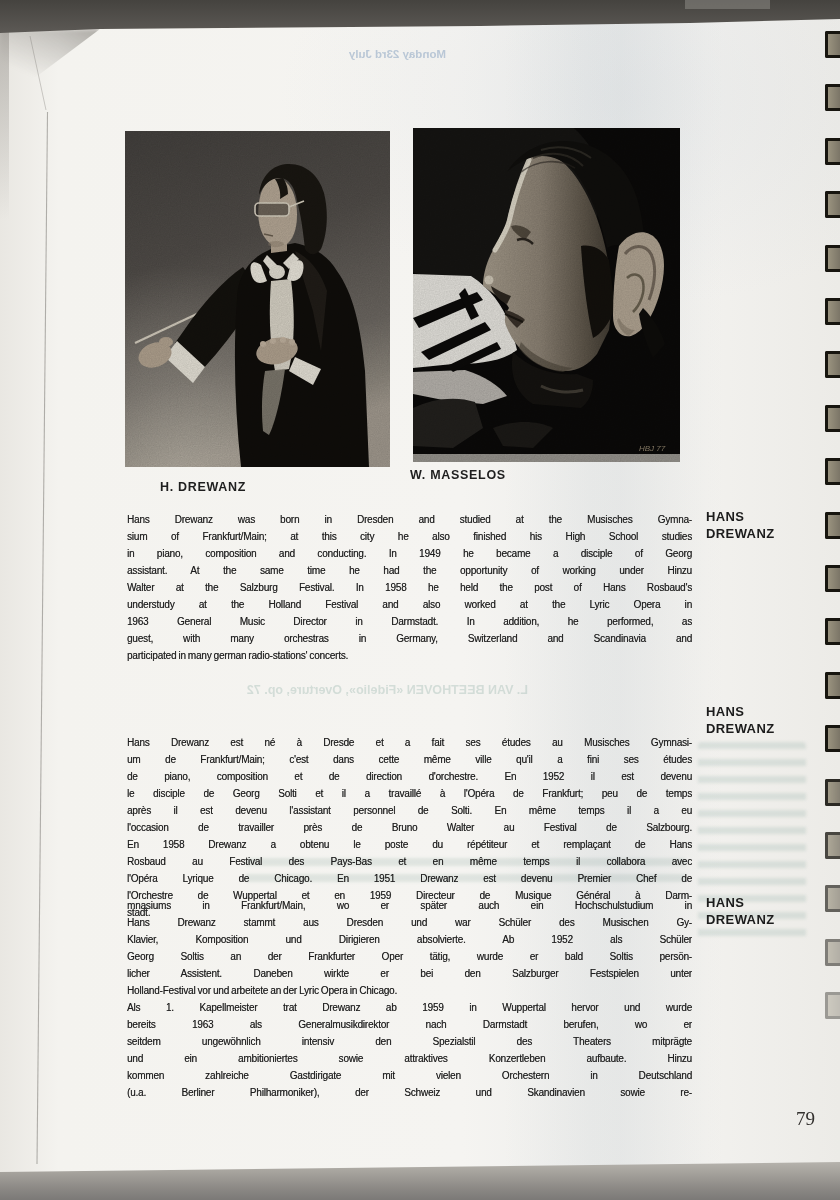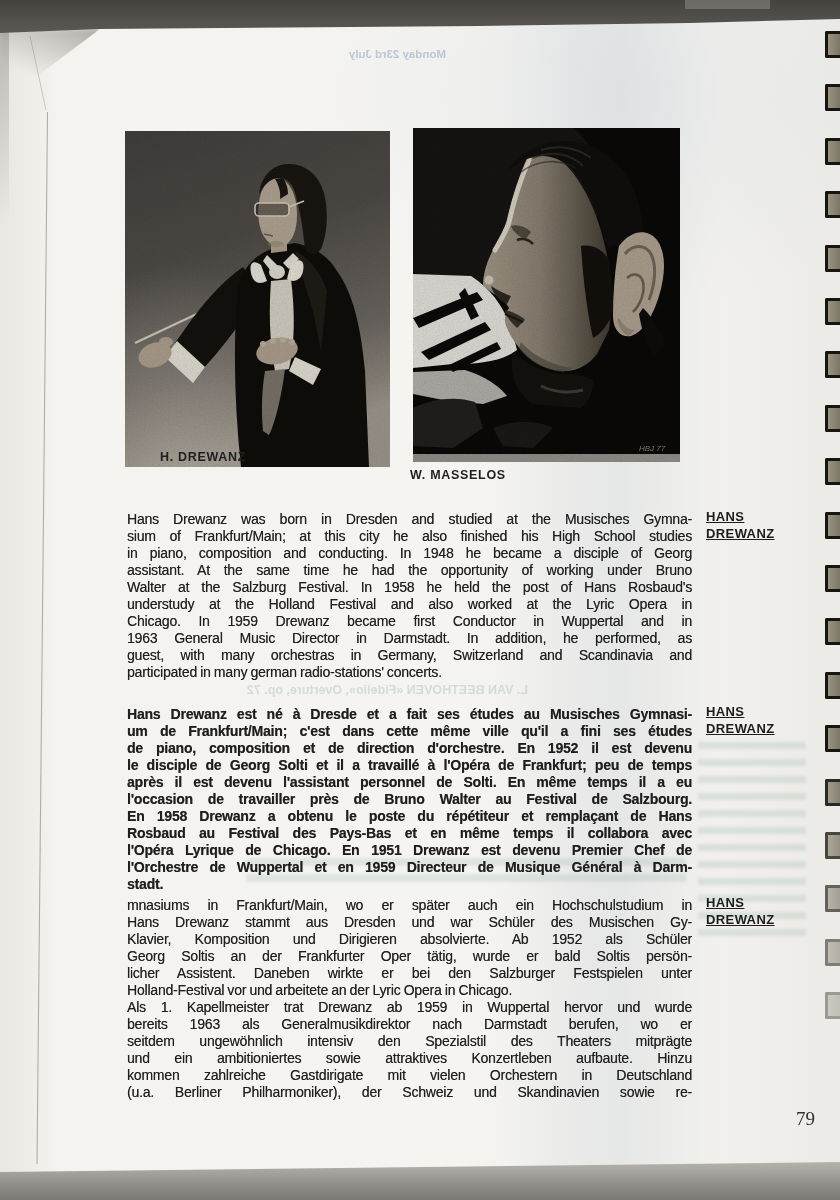--- a/index.html
+++ b/index.html
@@ -27,27 +27,27 @@
     background:linear-gradient(180deg,#bcb9b3 0%,#a5a29c 35%,#8d8a86 70%,#7b7977 100%);
     clip-path:polygon(0 14px,100% 4px,100% 100%,0 100%);z-index:9;}
   .crease{position:absolute;inset:0;z-index:8;pointer-events:none;}
   
   .tab{position:absolute;right:0;width:12px;height:21px;background:linear-gradient(90deg,#9a937f,#7b7567);
     border:3px solid #17150f;border-right:none;border-radius:2px 0 0 2px;z-index:10;}
   
   .photo{position:absolute;line-height:0;}
   
   .caption{position:absolute;font-weight:bold;font-size:12.5px;letter-spacing:.7px;color:#1f1f1f;z-index:4;}
-  .para{position:absolute;left:127px;width:565px;color:#1e1e1e;font-size:14px;z-index:4;
+  .para{position:absolute;left:127px;width:565px;color:#1e1e1e;font-size:10px;z-index:4;
     text-shadow:0.2px 0.2px 0.3px rgba(25,25,25,.6);}
   .jline{text-align:justify;text-align-last:justify;height:17px;line-height:17px;overflow:hidden;
     letter-spacing:-0.2px;word-spacing:-0.5px;}
   .jline.last{text-align-last:left;}
   .margin-label{position:absolute;left:706px;font-weight:bold;font-size:13px;line-height:16.5px;
-    letter-spacing:.4px;color:#1c1c1c;z-index:4;text-decoration:underline;}
+    letter-spacing:.4px;color:#1c1c1c;z-index:4;}
   .page-number{position:absolute;left:796px;top:1108px;font-family:"Liberation Serif",serif;
     font-size:19px;color:#32302e;z-index:10;}
   
   .ghost{position:absolute;transform:scaleX(-1);font-weight:bold;pointer-events:none;z-index:2;}
   .ghost-top{left:330px;top:48px;width:116px;font-size:11.5px;color:#b0c0d2;opacity:.85;filter:blur(.4px);}
   .ghost-mid{left:128px;top:683px;width:400px;font-size:12.5px;color:#9db8b0;opacity:.38;filter:blur(.4px);}
   .ghost-block{position:absolute;pointer-events:none;z-index:2;border-radius:4px;filter:blur(1.5px);}
   .ghost-col{left:698px;top:742px;width:108px;height:200px;
     background:repeating-linear-gradient(180deg,rgba(125,160,150,.20) 0 7px,rgba(125,160,150,0) 7px 17px);}
   .ghost-frb{left:246px;top:858px;width:440px;height:30px;opacity:.8;
@@ -162,36 +162,35 @@
       <path d="M100,224 C116,240 140,248 164,246 L180,252 C180,264 176,274 168,280 L120,276 C104,266 96,248 100,224 Z" fill="#151310"></path>
       <path d="M0,280 C20,270 44,268 62,274 L70,300 40,320 0,318 Z" fill="#23211e"></path>
       <path d="M80,300 C100,292 124,292 140,300 L120,320 90,318 Z" fill="#1c1a17"></path>
       <path d="M128,258 C140,264 156,266 170,262" stroke="#4e483e" stroke-width="3" fill="none" opacity="0.8"></path>
       <rect x="0" y="326" width="267" height="8" fill="#98958f"></rect>
       <text x="226" y="323" font-size="8" fill="#b9a98c" opacity="0.75" font-style="italic">HBJ 77</text>
       <rect width="267" height="334" filter="url(#grainR)" opacity="0.15"></rect>
     </svg>
   </div>
 
-  <div class="caption" style="left:126px;top:450px;padding-left:34px;">H. DREWANZ</div>
+  <div class="caption" style="left:126px;top:480px;padding-left:34px;">H. DREWANZ</div>
   <div class="caption" style="left:410px;top:468px;">W. MASSELOS</div>
 
   <div class="para" style="top:511px;">
       <div class="jline">Hans Drewanz was born in Dresden and studied at the Musisches Gymna-</div>
       <div class="jline">sium of Frankfurt/Main; at this city he also finished his High School studies</div>
-      <div class="jline">in piano, composition and conducting. In 1948 he became a disciple of Georg</div>
-      <div class="jline">assistant. At the same time he had the opportunity of working under Bruno</div>
+      <div class="jline">in piano, composition and conducting. In 1949 he became a disciple of Georg</div>
+      <div class="jline">assistant. At the same time he had the opportunity of working under Hinzu</div>
       <div class="jline">Walter at the Salzburg Festival. In 1958 he held the post of Hans Rosbaud's</div>
       <div class="jline">understudy at the Holland Festival and also worked at the Lyric Opera in</div>
-      <div class="jline">Chicago. In 1959 Drewanz became first Conductor in Wuppertal and in</div>
       <div class="jline">1963 General Music Director in Darmstadt. In addition, he performed, as</div>
       <div class="jline">guest, with many orchestras in Germany, Switzerland and Scandinavia and</div>
       <div class="jline last">participated in many german radio-stations' concerts.</div>
     </div>
-  <div class="para" style="top:706px;font-weight:bold;">
+  <div class="para" style="top:734px;">
       <div class="jline">Hans Drewanz est né à Dresde et a fait ses études au Musisches Gymnasi-</div>
       <div class="jline">um de Frankfurt/Main; c'est dans cette même ville qu'il a fini ses études</div>
       <div class="jline">de piano, composition et de direction d'orchestre. En 1952 il est devenu</div>
       <div class="jline">le disciple de Georg Solti et il a travaillé à l'Opéra de Frankfurt; peu de temps</div>
       <div class="jline">après il est devenu l'assistant personnel de Solti. En même temps il a eu</div>
       <div class="jline">l'occasion de travailler près de Bruno Walter au Festival de Salzbourg.</div>
       <div class="jline">En 1958 Drewanz a obtenu le poste du répétiteur et remplaçant de Hans</div>
       <div class="jline">Rosbaud au Festival des Pays-Bas et en même temps il collabora avec</div>
       <div class="jline">l'Opéra Lyrique de Chicago. En 1951 Drewanz est devenu Premier Chef de</div>
       <div class="jline">l'Orchestre de Wuppertal et en 1959 Directeur de Musique Général à Darm-</div>

